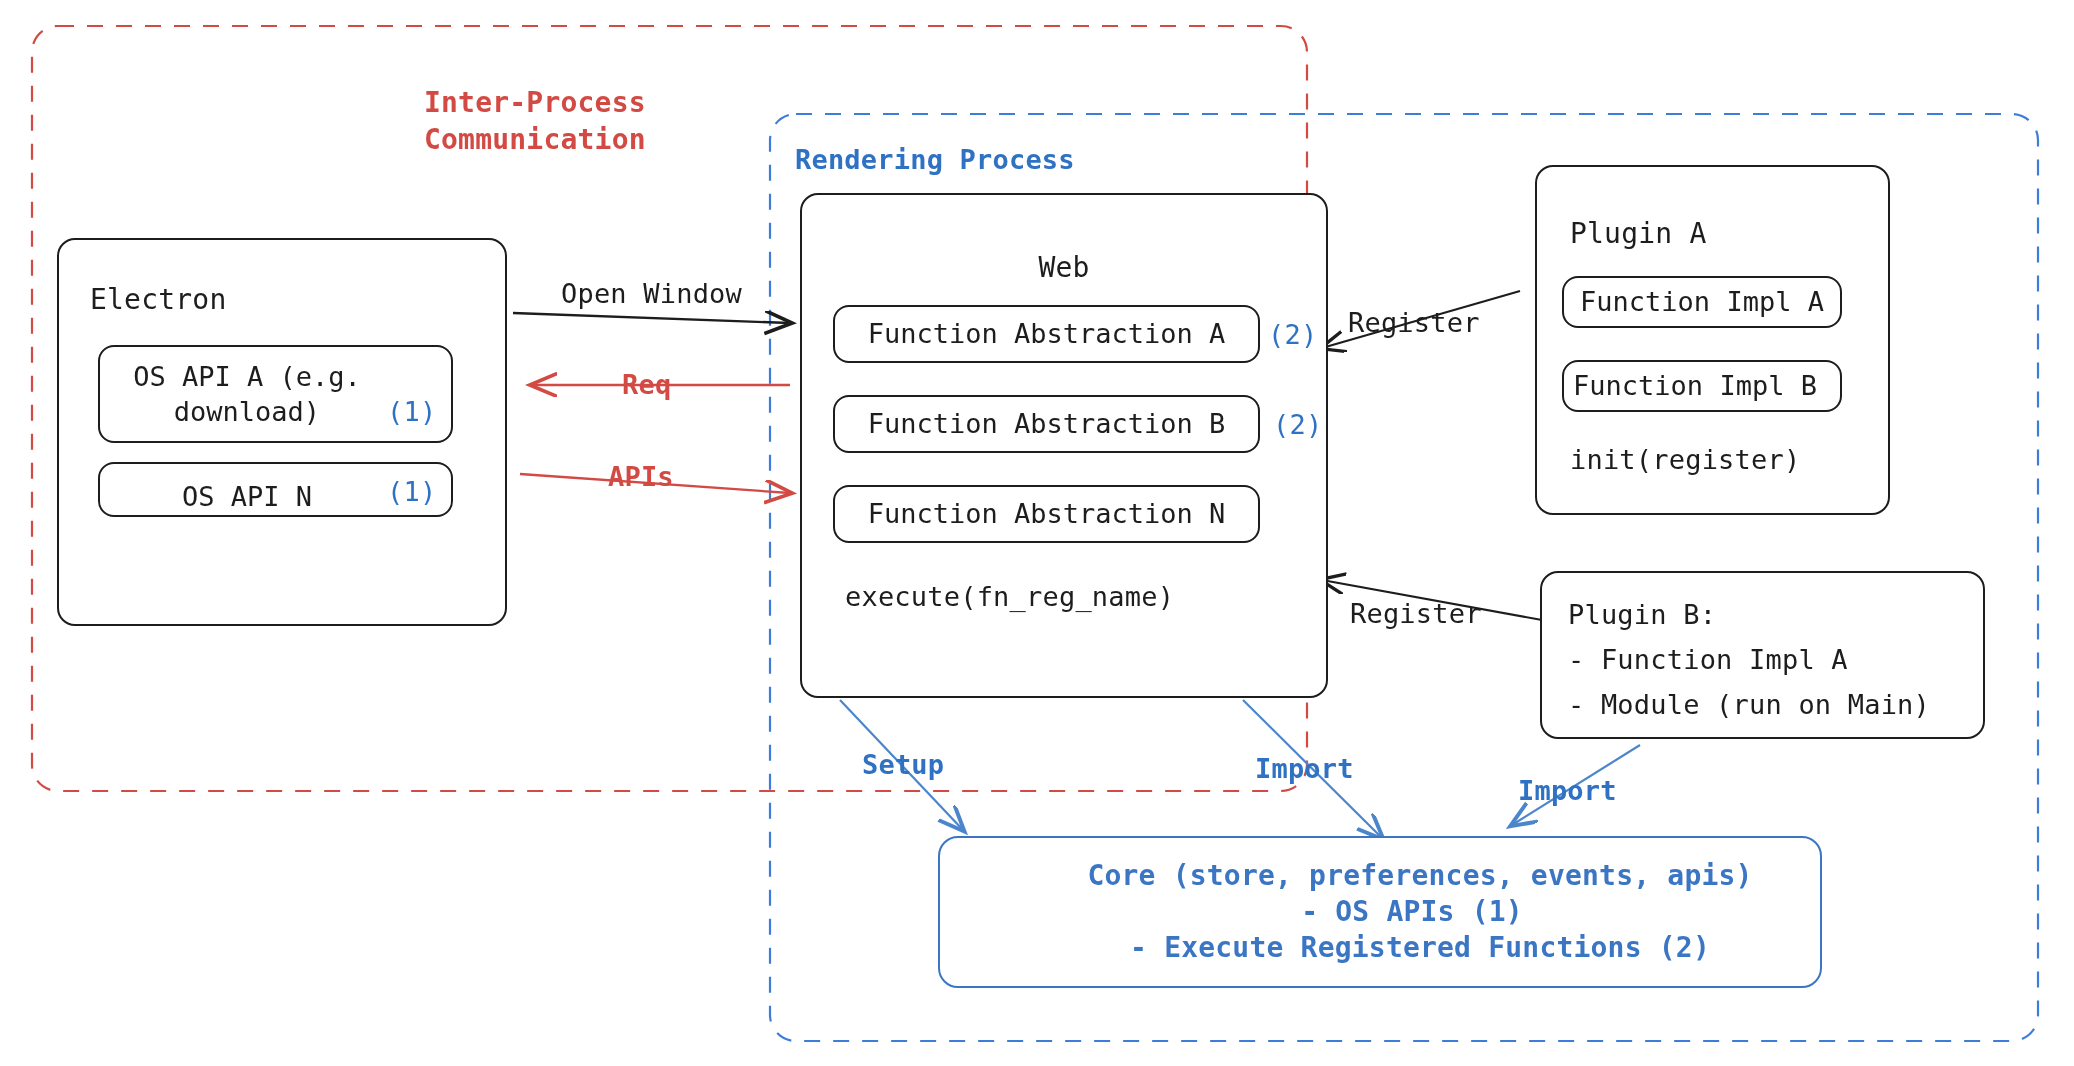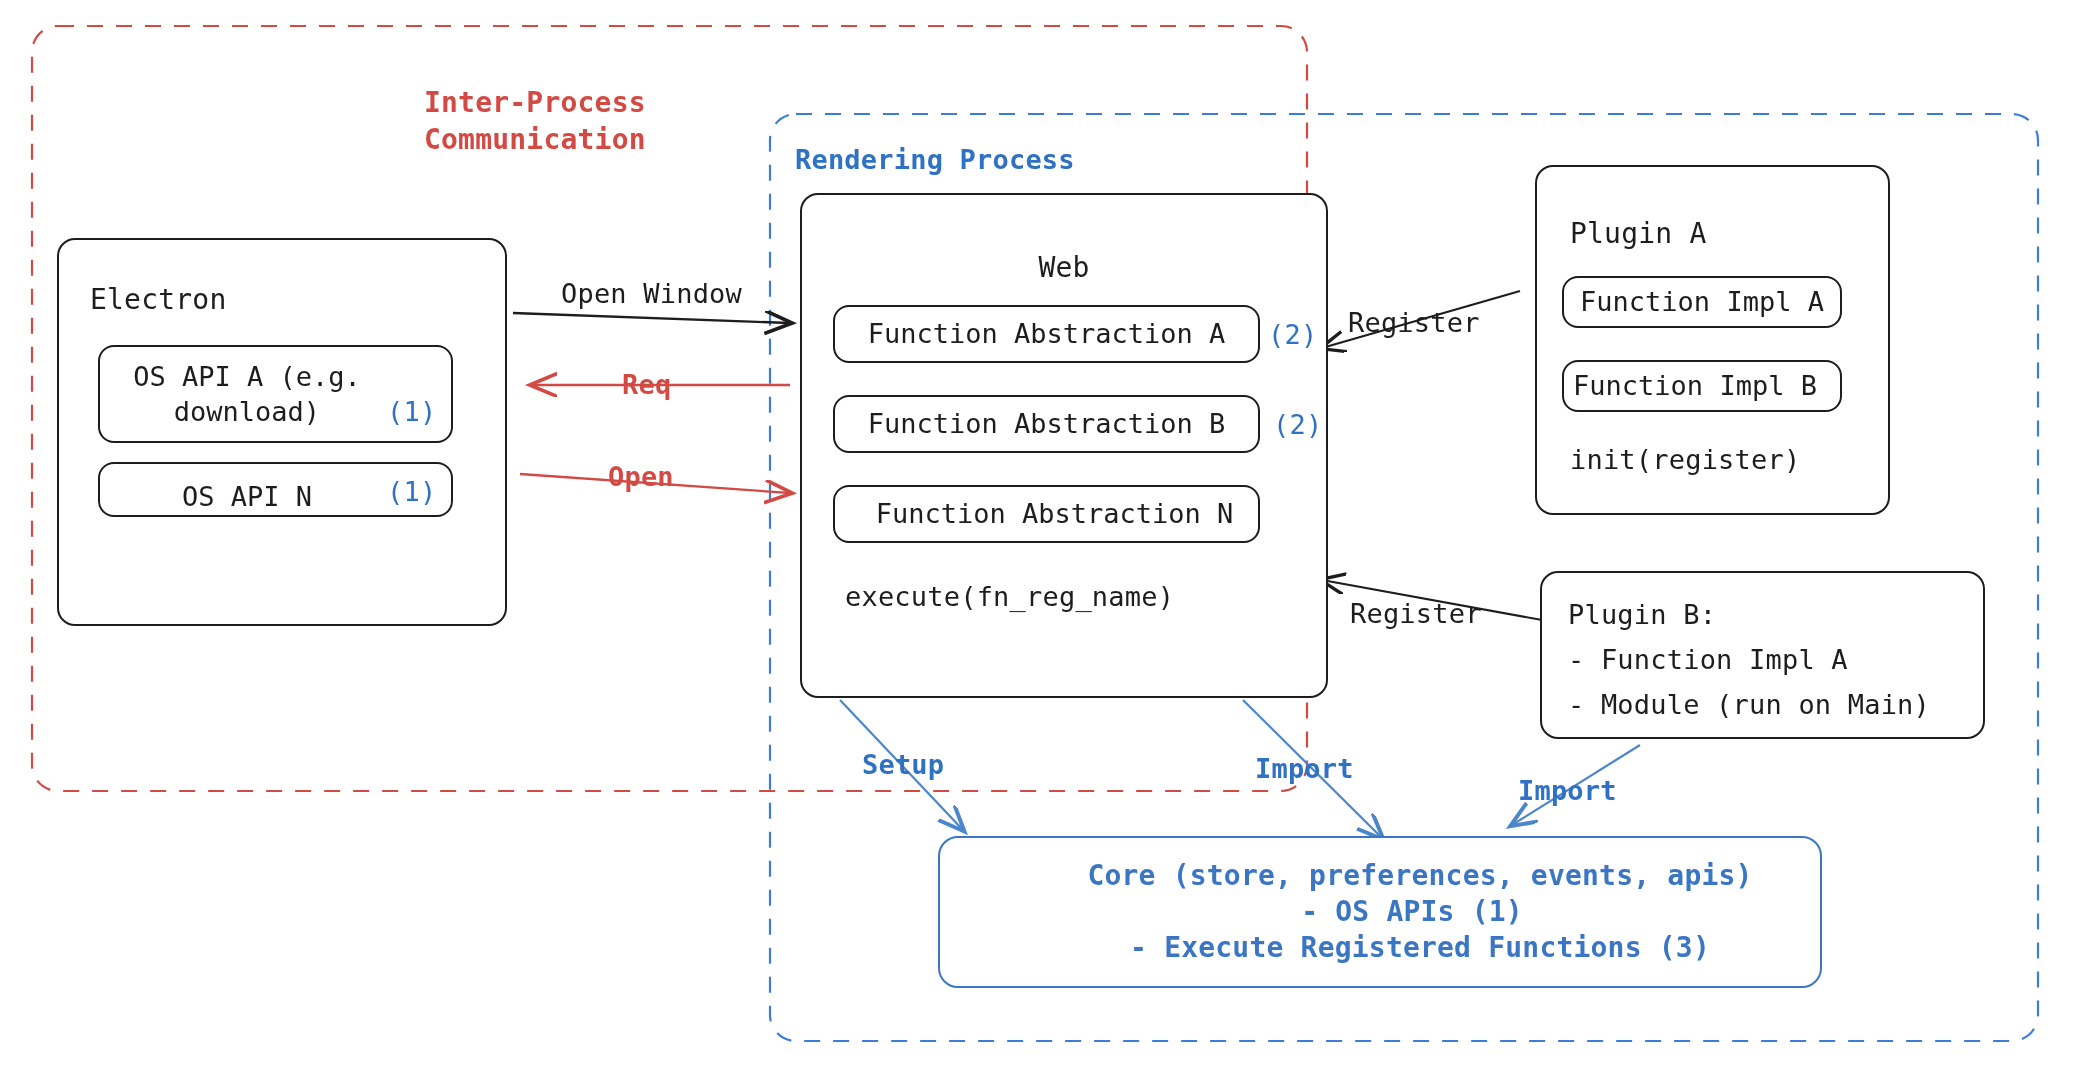--- a/index.html
+++ b/index.html
@@ -116,40 +116,40 @@
   <div class="boxtext" style="left:112px; top:345px; width:270px; height:98px;">OS API A (e.g.
 download)</div>
   <div class="lbl blue" style="left:387px; top:395px;">(1)</div>
 
   <div class="node small" style="left:98px; top:462px; width:355px; height:55px;"></div>
   <div class="boxtext" style="left:112px; top:462px; width:270px; height:70px;">OS API N</div>
   <div class="lbl blue" style="left:387px; top:475px;">(1)</div>
 
   <div class="lbl" style="left:561px; top:277px;">Open Window</div>
   <div class="lbl red" style="left:622px; top:368px; font-weight:bold;">Req</div>
-  <div class="lbl red" style="left:608px; top:460px; font-weight:bold;">Open</div>
+  <div class="lbl red" style="left:608px; top:460px; font-weight:bold;">APIs</div>
   <div class="lbl" style="left:1348px; top:306px;">Register</div>
   <div class="lbl" style="left:1350px; top:597px;">Register</div>
   <div class="lbl blue-label" style="left:862px; top:748px;">Setup</div>
   <div class="lbl blue-label" style="left:1255px; top:752px;">Import</div>
   <div class="lbl blue-label" style="left:1518px; top:774px;">Import</div>
 
   <div class="node" style="left:800px; top:193px; width:528px; height:505px;"></div>
   <div class="lbl title ctr" style="left:800px; top:250px; width:528px;">Web</div>
 
   <div class="node small" style="left:833px; top:305px; width:427px; height:58px;"></div>
   <div class="boxtext" style="left:833px; top:305px; width:427px; height:58px;">Function Abstraction A</div>
   <div class="lbl blue" style="left:1268px; top:318px;">(2)</div>
 
   <div class="node small" style="left:833px; top:395px; width:427px; height:58px;"></div>
   <div class="boxtext" style="left:833px; top:395px; width:427px; height:58px;">Function Abstraction B</div>
   <div class="lbl blue" style="left:1273px; top:408px;">(2)</div>
 
   <div class="node small" style="left:833px; top:485px; width:427px; height:58px;"></div>
-  <div class="boxtext" style="left:833px; top:485px; width:427px; height:58px;margin-left:8px;">Function Abstraction N</div>
+  <div class="boxtext" style="left:833px; top:485px; width:427px; height:58px;">Function Abstraction N</div>
 
   <div class="lbl" style="left:845px; top:580px;">execute(fn_reg_name)</div>
 
   <div class="node" style="left:1535px; top:165px; width:355px; height:350px;"></div>
   <div class="lbl title" style="left:1570px; top:216px;">Plugin A</div>
 
   <div class="node small" style="left:1562px; top:276px; width:280px; height:52px;"></div>
   <div class="boxtext" style="left:1562px; top:276px; width:280px; height:52px;">Function Impl A</div>
 
   <div class="node small" style="left:1562px; top:360px; width:280px; height:52px;"></div>
@@ -158,15 +158,15 @@
   <div class="lbl" style="left:1570px; top:443px;">init(register)</div>
 
   <div class="node" style="left:1540px; top:571px; width:445px; height:168px;"></div>
   <div class="lbl" style="left:1568px; top:598px;">Plugin B:</div>
   <div class="lbl" style="left:1568px; top:643px;">- Function Impl A</div>
   <div class="lbl" style="left:1568px; top:688px;">- Module (run on Main)</div>
 
   <div class="node core" style="left:938px; top:836px; width:884px; height:152px;"></div>
   <div class="lbl ctr blue-strong" style="left:938px; top:858px; width:884px; font-size:28px;">Core (store, preferences, events, apis)</div>
   <div class="lbl ctr blue-strong" style="left:938px; top:894px; width:868px; font-size:28px;">- OS APIs (1)</div>
-  <div class="lbl ctr blue-strong" style="left:938px; top:930px; width:884px; font-size:28px;">- Execute Registered Functions (3)</div>
+  <div class="lbl ctr blue-strong" style="left:938px; top:930px; width:884px; font-size:28px;">- Execute Registered Functions (2)</div>
 
 </div>
 
 </body></html>

